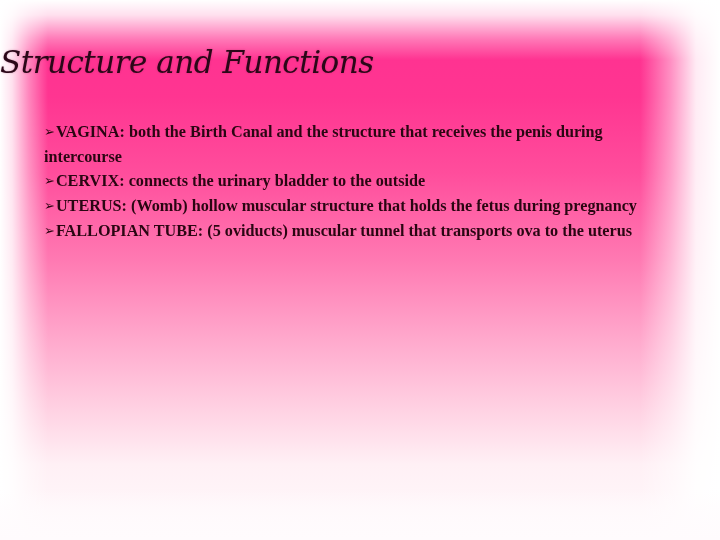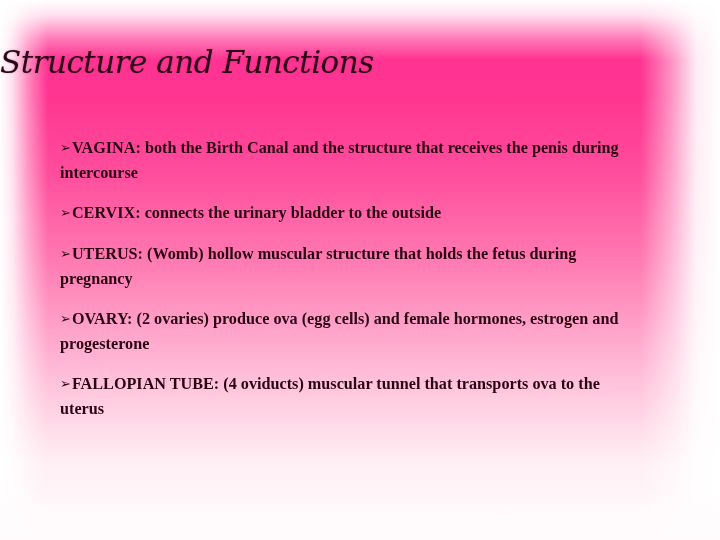--- a/index.html
+++ b/index.html
@@ -70,21 +70,21 @@
       left: 44px;
       top: 120px;
       width: 600px;
       font-family: "Liberation Serif", serif;
       font-weight: bold;
       font-size: 16.2px;
       line-height: 24px;
       color: #2a0612;
     }
     .bullet-item {
-      margin: 16px;
+      margin: 0;
       padding: 0;
     }
     .bullet-glyph {
       display: inline;
       font-family: "DejaVu Sans", sans-serif;
       font-size: 13px;
       margin-right: 1px;
       position: relative;
       top: -1px;
     }
@@ -98,16 +98,15 @@
   <div class="edge edge-left"></div>
   <div class="edge edge-right"></div>
   <div class="edge edge-bottom"></div>
 
   <div class="title">Structure and Functions</div>
 
   <div class="content">
     <p class="bullet-item"><span class="bullet-glyph">➢</span><span>VAGINA:</span><span> both the Birth Canal and the structure that receives the penis during intercourse</span></p>
     <p class="bullet-item"><span class="bullet-glyph">➢</span><span>CERVIX:</span><span> connects the urinary bladder to the outside</span></p>
     <p class="bullet-item"><span class="bullet-glyph">➢</span><span>UTERUS:</span><span> (Womb) hollow muscular structure that holds the fetus during pregnancy</span></p>
-    <p class="bullet-item"><span class="bullet-glyph">➢</span><span>OVARY:</span><span> (2 ovaries) produce ova (egg cells) and female hormones, estrogen and progesterone</span></p>
-    <p class="bullet-item"><span class="bullet-glyph">➢</span><span>FALLOPIAN TUBE:</span><span> (4 oviducts) muscular tunnel that transports ova to the uterus</span></p>
+    <p class="bullet-item"><span class="bullet-glyph">➢</span><span>FALLOPIAN TUBE:</span><span> (5 oviducts) muscular tunnel that transports ova to the uterus</span></p>
   </div>
 </div>
 
 </body></html>

